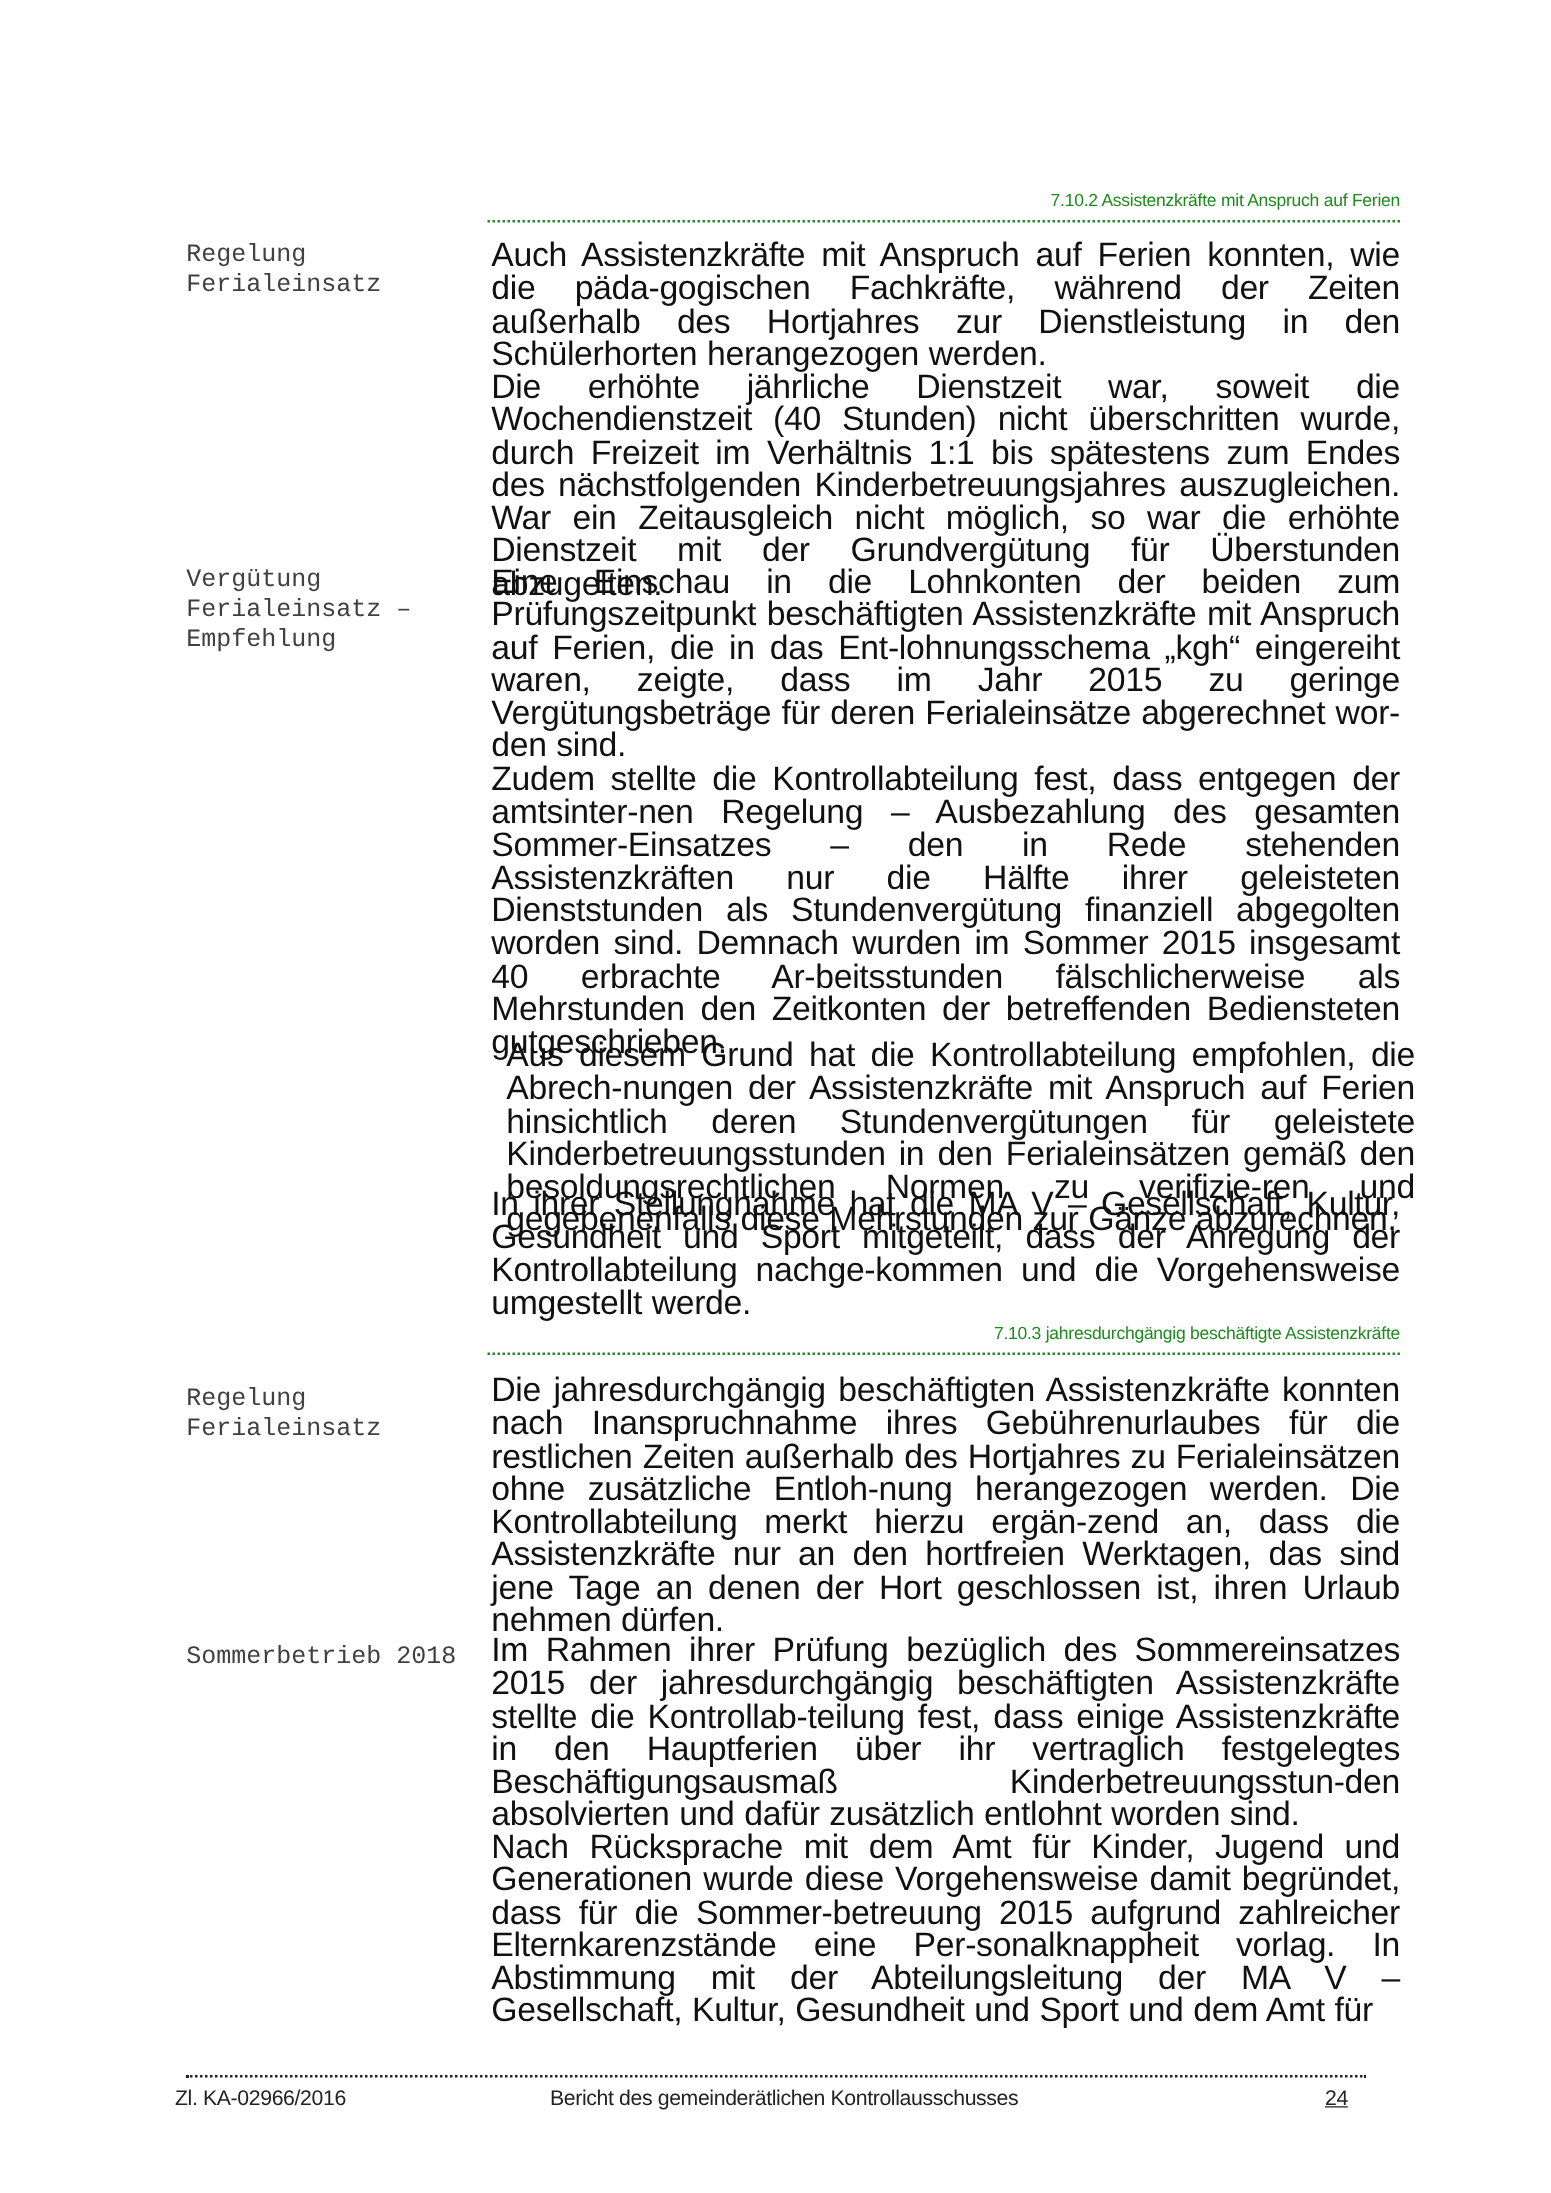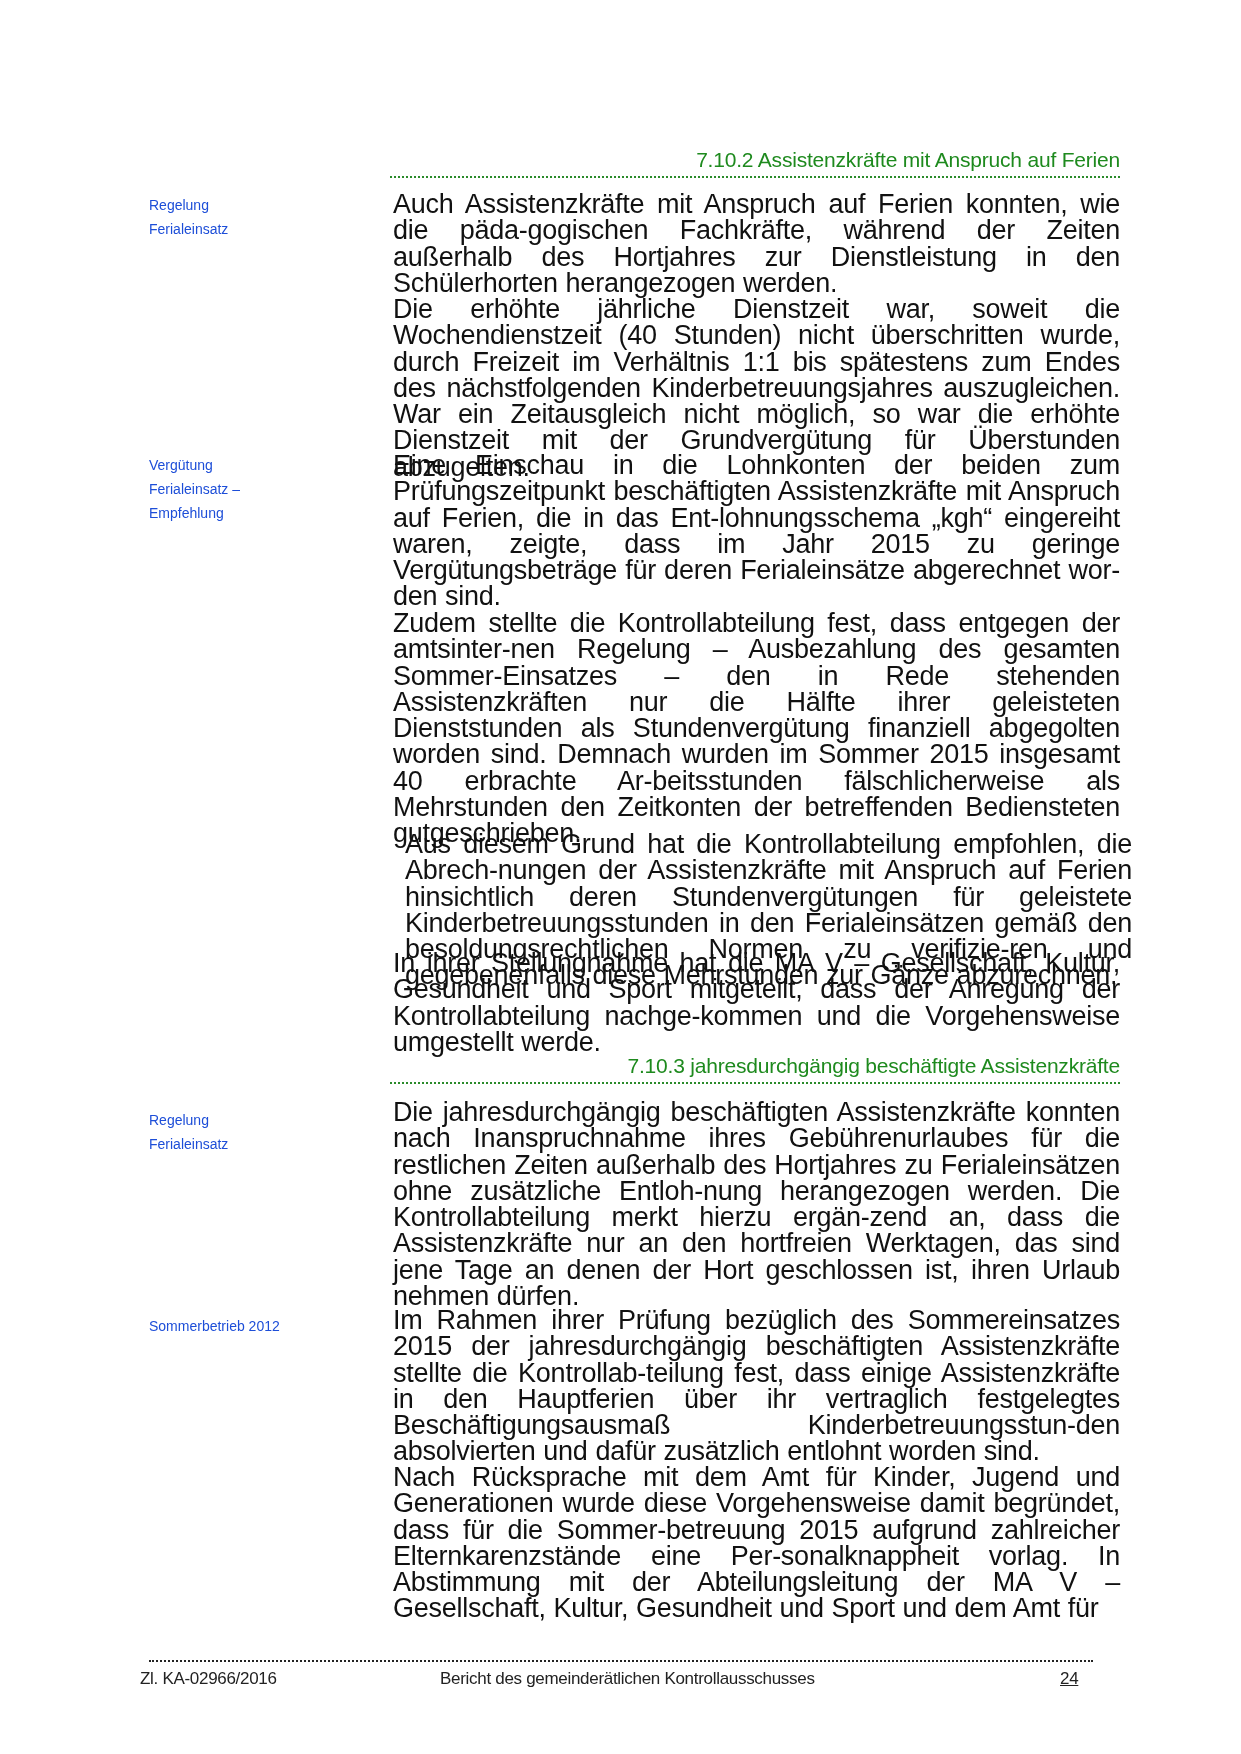--- a/index.html
+++ b/index.html
@@ -14,38 +14,39 @@
       overflow: hidden;
       font-family: "Liberation Sans", sans-serif;
       color: #111111;
     }
     .heading {
       position: absolute;
       left: 390px;
       width: 730px;
       text-align: right;
       color: #1e8a1e;
-      font-size: 21px;
+      font-size: 14px;
       line-height: 24px;
       letter-spacing: -0.2px;
     }
     .heading-rule {
       position: absolute;
       left: 390px;
       width: 730px;
       height: 0;
       border-top: 2px dotted #2a8a2a;
     }
     .margin-note {
       position: absolute;
       left: 149px;
       width: 230px;
-      color: #1d4ed8;
-      font-size: 14px;
+      color: #404040;
+      font-size: 20px;
       line-height: 24px;
+      font-family: Liberation Mono, monospace;
     }
     .para {
       position: absolute;
       left: 393px;
       width: 727px;
       font-size: 27px;
       line-height: 26.3px;
       text-align: justify;
       letter-spacing: -0.25px;
       word-spacing: 0.5px;
@@ -74,21 +75,21 @@
 <div class="heading" style="top:148px;">7.10.2  Assistenzkräfte mit Anspruch auf Ferien</div>
 <div class="heading-rule" style="top:176px;"></div>
 
 <div class="margin-note" style="top:193px; white-space:pre-line;">Regelung
 Ferialeinsatz</div>
 <div class="margin-note" style="top:453px; white-space:pre-line;">Vergütung
 Ferialeinsatz –
 Empfehlung</div>
 <div class="margin-note" style="top:1108px; white-space:pre-line;">Regelung
 Ferialeinsatz</div>
-<div class="margin-note" style="top:1314px; white-space:pre-line;">Sommerbetrieb 2012</div>
+<div class="margin-note" style="top:1314px; white-space:pre-line;">Sommerbetrieb 2018</div>
 
 <p class="para" style="top:191px; margin:0;">Auch Assistenzkräfte mit Anspruch auf Ferien konnten, wie die päda-gogischen Fachkräfte, während der Zeiten außerhalb des Hortjahres zur Dienstleistung in den Schülerhorten herangezogen werden.</p>
 <p class="para" style="top:296px; margin:0;">Die erhöhte jährliche Dienstzeit war, soweit die Wochendienstzeit (40 Stunden) nicht überschritten wurde, durch Freizeit im Verhältnis 1:1 bis spätestens zum Endes des nächstfolgenden Kinderbetreuungsjahres auszugleichen. War ein Zeitausgleich nicht möglich, so war die erhöhte Dienstzeit mit der Grundvergütung für Überstunden abzugelten.</p>
 <p class="para" style="top:452px; margin:0;">Eine Einschau in die Lohnkonten der beiden zum Prüfungszeitpunkt beschäftigten Assistenzkräfte mit Anspruch auf Ferien, die in das Ent-lohnungsschema „kgh“ eingereiht waren, zeigte, dass im Jahr 2015 zu geringe Vergütungsbeträge für deren Ferialeinsätze abgerechnet wor-den sind.</p>
 <p class="para" style="top:610px; margin:0;">Zudem stellte die Kontrollabteilung fest, dass entgegen der amtsinter-nen Regelung – Ausbezahlung des gesamten Sommer-Einsatzes – den in Rede stehenden Assistenzkräften nur die Hälfte ihrer geleisteten Dienststunden als Stundenvergütung finanziell abgegolten worden sind. Demnach wurden im Sommer 2015 insgesamt 40 erbrachte Ar-beitsstunden fälschlicherweise als Mehrstunden den Zeitkonten der betreffenden Bediensteten gutgeschrieben.</p>
 <p class="para" style="top:819px; margin:12px;">Aus diesem Grund hat die Kontrollabteilung empfohlen, die Abrech-nungen der Assistenzkräfte mit Anspruch auf Ferien hinsichtlich deren Stundenvergütungen für geleistete Kinderbetreuungsstunden in den Ferialeinsätzen gemäß den besoldungsrechtlichen Normen zu verifizie-ren und gegebenenfalls diese Mehrstunden zur Gänze abzurechnen.</p>
 <p class="para" style="top:950px; margin:0;">In ihrer Stellungnahme hat die MA V – Gesellschaft, Kultur, Gesundheit und Sport mitgeteilt, dass der Anregung der Kontrollabteilung nachge-kommen und die Vorgehensweise umgestellt werde.</p>
 
 <div class="heading" style="top:1054px;">7.10.3  jahresdurchgängig beschäftigte Assistenzkräfte</div>
 <div class="heading-rule" style="top:1082px;"></div>

